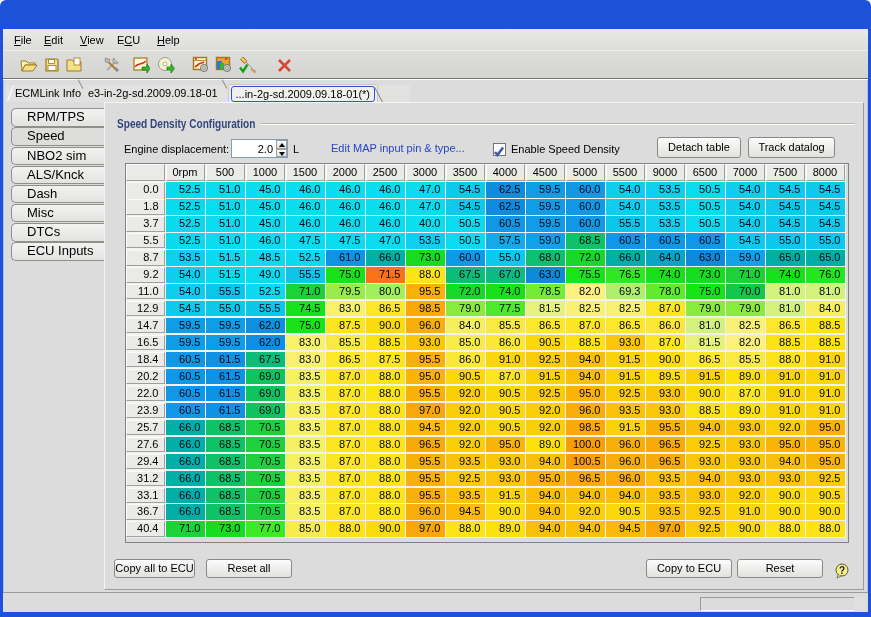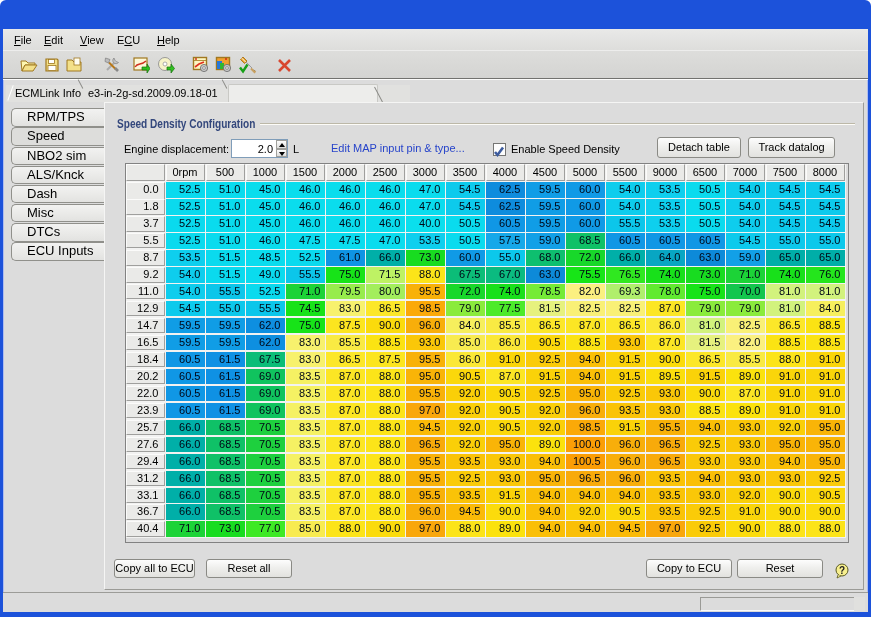--- a/index.html
+++ b/index.html
@@ -116,20 +116,23 @@
 <svg class="ti" style="left:276px" width="18" height="18" viewBox="0 0 18 18">
       <path d="M3 4 L14 15 M14 4 L3 15" stroke="#d84830" stroke-width="2.6"></path>
     </svg>
  <div style="position:absolute;left:6px;top:84.5px;width:404px;height:17.5px;background:#e1e1df"></div>
  <div class="tabsep" style="left:9.5px;top:85px;height:16px;background:#fff;transform:rotate(20deg)"></div>
  <span class="tab" style="left:15px">ECMLink Info</span>
  <span class="tab" style="left:88px">e3-in-2g-sd.2009.09.18-01</span>
  <div class="tabsep" style="left:80px;top:78.5px;height:10px"></div>
  <div class="tabsep" style="left:223.5px;top:78.5px;height:10px"></div>
  <div id="seltab"></div>
+ <div id="selfocus">
+      <span>...in-2g-sd.2009.09.18-01(*)</span>
+    </div>
  <div class="tabsep" style="left:377.5px;top:85.5px;height:17px"></div>
  <div id="page"></div>
 <div class="sbtn" style="top:108.20px">RPM/TPS</div>
 <div class="sbtn sel" style="top:127.37px">Speed Density</div>
 <div class="sbtn" style="top:146.54px">NBO2 sim</div>
 <div class="sbtn" style="top:165.71px">ALS/Knck</div>
 <div class="sbtn" style="top:184.88px">Dash</div>
 <div class="sbtn" style="top:204.05px">Misc</div>
 <div class="sbtn" style="top:223.22px">DTCs</div>
 <div class="sbtn" style="top:242.39px">ECU Inputs</div>
@@ -262,21 +265,21 @@
 <div class="c" style="left:686.0px;top:250.20px;width:38.5px;height:15.4px;background:#0d8ad9">63.0</div>
 <div class="c" style="left:726.0px;top:250.20px;width:38.5px;height:15.4px;background:#12a0e7">59.0</div>
 <div class="c" style="left:766.0px;top:250.20px;width:38.5px;height:15.4px;background:#00aea8">65.0</div>
 <div class="c" style="left:806.0px;top:250.20px;width:38.5px;height:15.4px;background:#00aea8">65.0</div>
 <div class="rh" style="left:126.0px;top:267.15px;width:38.5px;height:15.4px">9.2</div>
 <div class="c" style="left:166.0px;top:267.15px;width:38.5px;height:15.4px;background:#0ecded">54.0</div>
 <div class="c" style="left:206.0px;top:267.15px;width:38.5px;height:15.4px;background:#0adaee">51.5</div>
 <div class="c" style="left:246.0px;top:267.15px;width:38.5px;height:15.4px;background:#0adbee">49.0</div>
 <div class="c" style="left:286.0px;top:267.15px;width:38.5px;height:15.4px;background:#0cc6ea">55.5</div>
 <div class="c" style="left:326.0px;top:267.15px;width:38.5px;height:15.4px;background:#17e318">75.0</div>
-<div class="c" style="left:366.0px;top:267.15px;width:38.5px;height:15.4px;background:#bef264">71.5</div>
+<div class="c" style="left:366.0px;top:267.15px;width:38.5px;height:15.4px;background:#f97316">71.5</div>
 <div class="c" style="left:406.0px;top:267.15px;width:38.5px;height:15.4px;background:#fce419">88.0</div>
 <div class="c" style="left:446.0px;top:267.15px;width:38.5px;height:15.4px;background:#0cbd78">67.5</div>
 <div class="c" style="left:486.0px;top:267.15px;width:38.5px;height:15.4px;background:#0bbb80">67.0</div>
 <div class="c" style="left:526.0px;top:267.15px;width:38.5px;height:15.4px;background:#0d8ad9">63.0</div>
 <div class="c" style="left:566.0px;top:267.15px;width:38.5px;height:15.4px;background:#17e517">75.5</div>
 <div class="c" style="left:606.0px;top:267.15px;width:38.5px;height:15.4px;background:#30e820">76.5</div>
 <div class="c" style="left:646.0px;top:267.15px;width:38.5px;height:15.4px;background:#18e01a">74.0</div>
 <div class="c" style="left:686.0px;top:267.15px;width:38.5px;height:15.4px;background:#18dc20">73.0</div>
 <div class="c" style="left:726.0px;top:267.15px;width:38.5px;height:15.4px;background:#1cd337">71.0</div>
 <div class="c" style="left:766.0px;top:267.15px;width:38.5px;height:15.4px;background:#18e01a">74.0</div>

